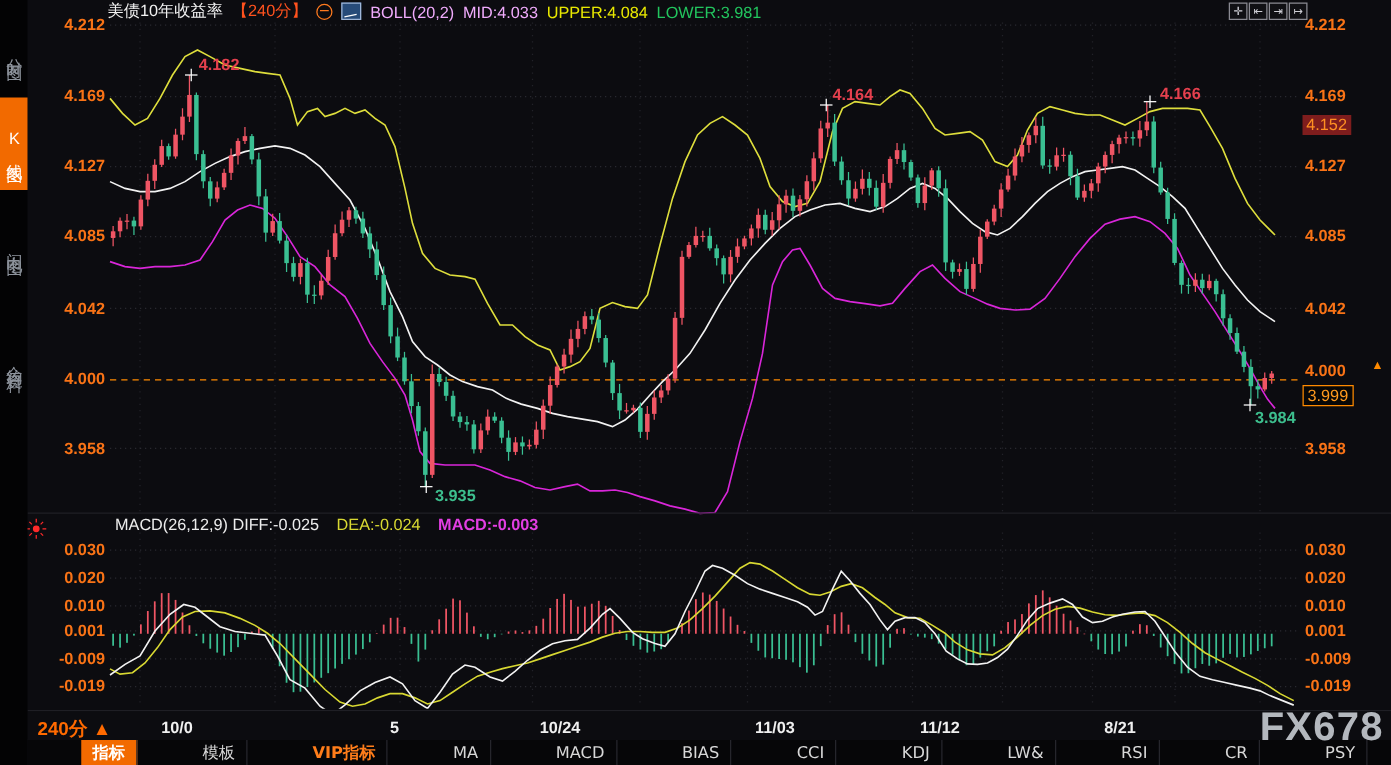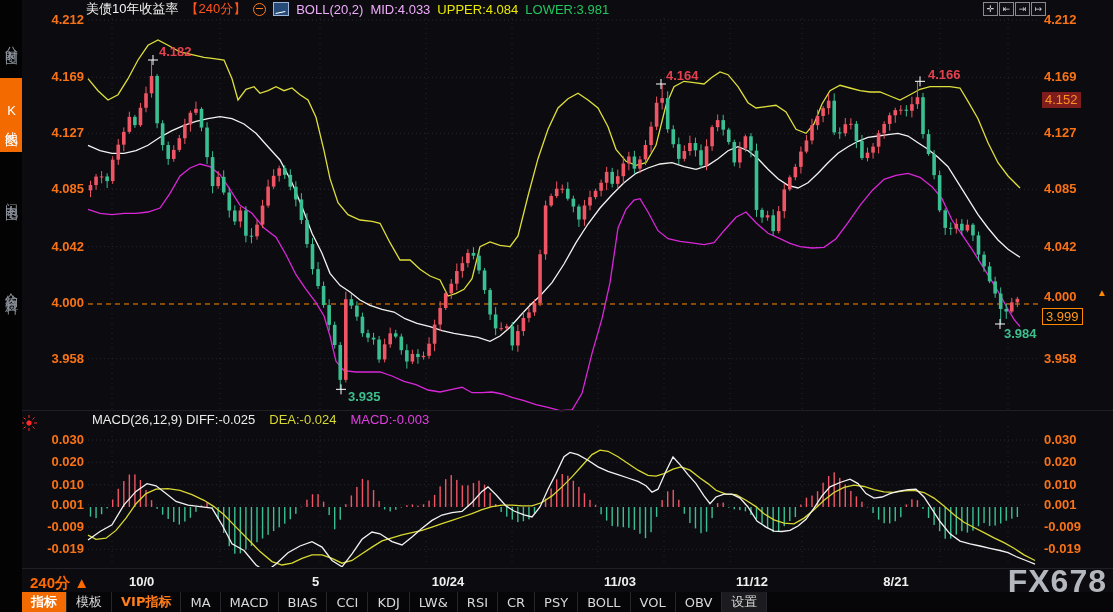--- a/index.html
+++ b/index.html
@@ -35,34 +35,34 @@
   .axlab.left{width:60px;text-align:right;left:24px;}
   .axlab.right{left:1044px;text-align:left;}
   .badge{position:absolute;left:1042px;font-size:13px;z-index:5;padding:0 3px;line-height:16px;}
   .badge.upper-badge{color:#ff9022;background:#7f1d1d;}
   .badge.cur-badge{color:#ff9a1e;background:#070707;border:1px solid #ff8a00;line-height:15px;}
   .up-arrow{position:absolute;left:1097px;top:287px;color:#ff8a00;font-size:10px;z-index:5;}
   
   .macd-hdr{position:absolute;left:92px;top:412px;display:flex;gap:14px;font-size:13px;z-index:4;white-space:nowrap;}
   .macd-hdr .m1{color:#ececec;}
   .macd-hdr .m2{color:#d8d832;}
-  .macd-hdr .m3{color:#e23ee2;}
+  .macd-hdr .m3{color:#e23ee2;font-weight:bold;}
   
   .taxis{position:absolute;left:22px;right:0;top:569px;height:23px;background:#0c0c10;z-index:4;}
   .period-lab{position:absolute;left:8px;top:5px;color:#ff6a00;font-weight:bold;font-size:15px;}
   .tlabel{position:absolute;top:5px;font-size:13px;font-weight:bold;color:#f0f0f0;transform:translateX(-50%);}
   .tlabel.noshift{transform:none;}
   .ttip{position:absolute;left:127px;top:3px;background:#17171b;color:#ff8c28;font-size:13px;font-weight:bold;
         padding:1px 4px;white-space:nowrap;z-index:6;}
   .watermark{position:absolute;right:6px;top:563px;font-size:32px;font-weight:bold;color:#b4b8be;
              letter-spacing:1px;z-index:7;font-family:"Liberation Sans",sans-serif;}
   
   .btoolbar{position:absolute;left:22px;right:0;top:592px;height:20px;background:#060608;display:flex;
             align-items:stretch;font-size:13px;z-index:6;font-family:"DejaVu Sans","Liberation Sans",sans-serif;}
-  .btn{display:flex;align-items:center;padding:0 9px;color:#d8d8d8;border-right:1px solid #26262c;cursor:pointer;white-space:nowrap;}
+  .btn{display:flex;align-items:center;padding:0 9px;color:#d8d8d8;border-right:1px solid #26262c;cursor:pointer;white-space:nowrap;margin-left:43px;}
   .btn.selected{background:#f26a00;color:#fff;font-weight:bold;}
   .btn.vip{color:#ff7d1a;font-weight:bold;}
   .btn.boxed{background:#1b1b20;}
   .hline{position:absolute;left:22px;right:0;height:1px;background:#1f1f25;z-index:3;}
   svg text{font-family:"Liberation Sans","DejaVu Sans",sans-serif;}
 </style>
 </head>
 <body>
 
 <div id="stage">

